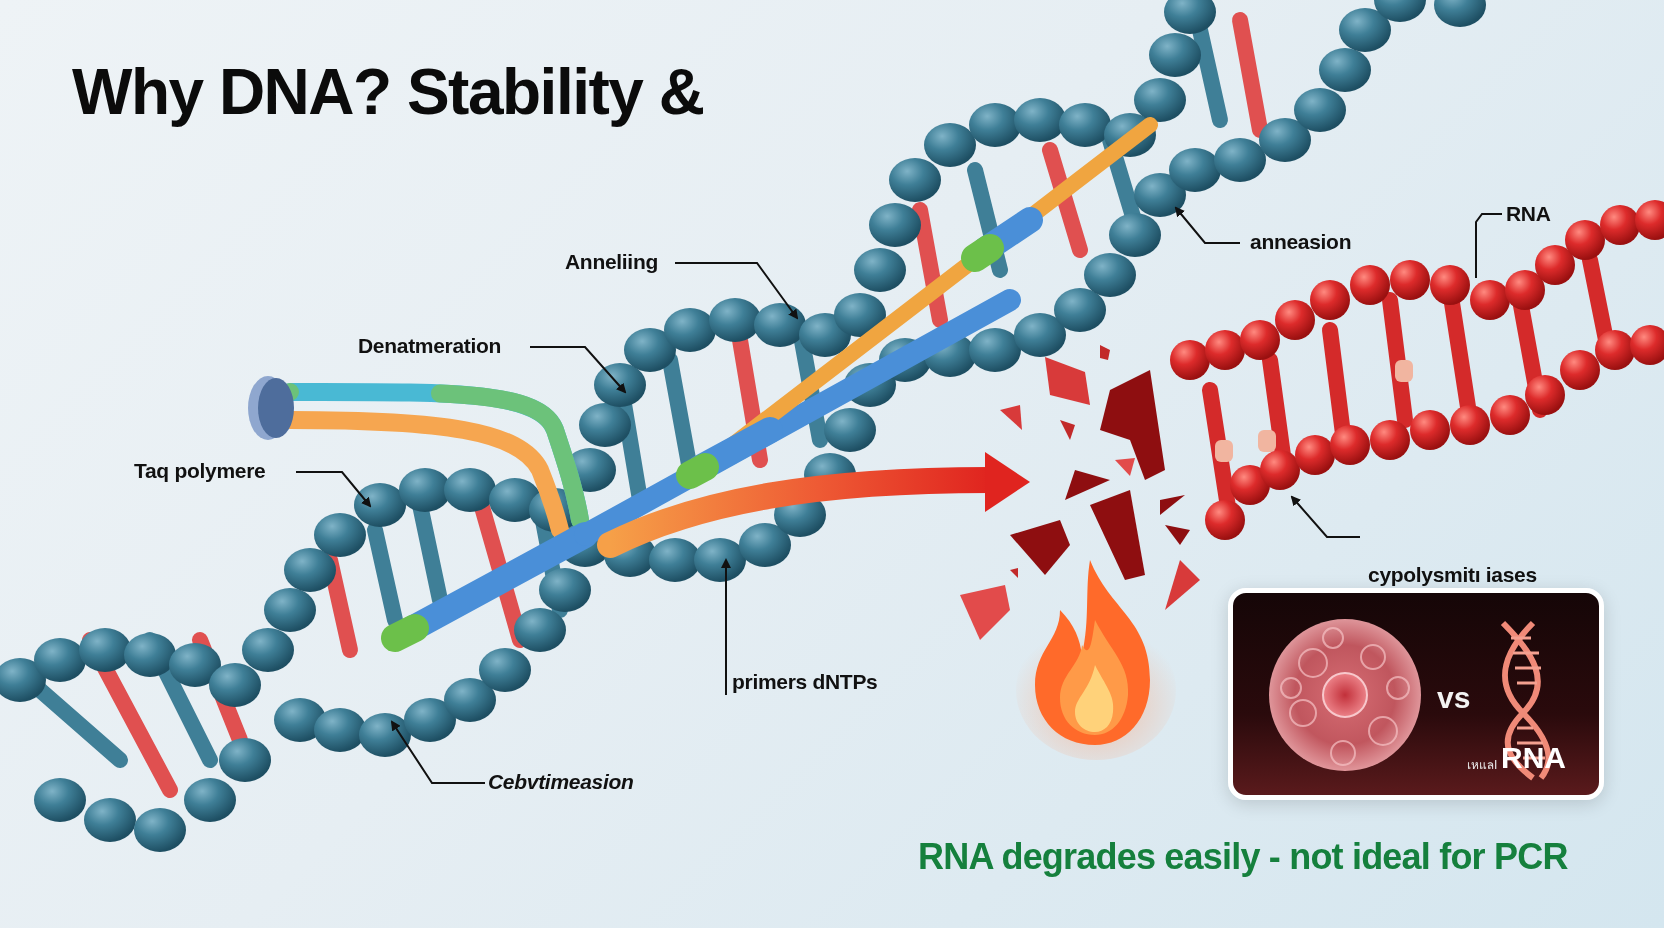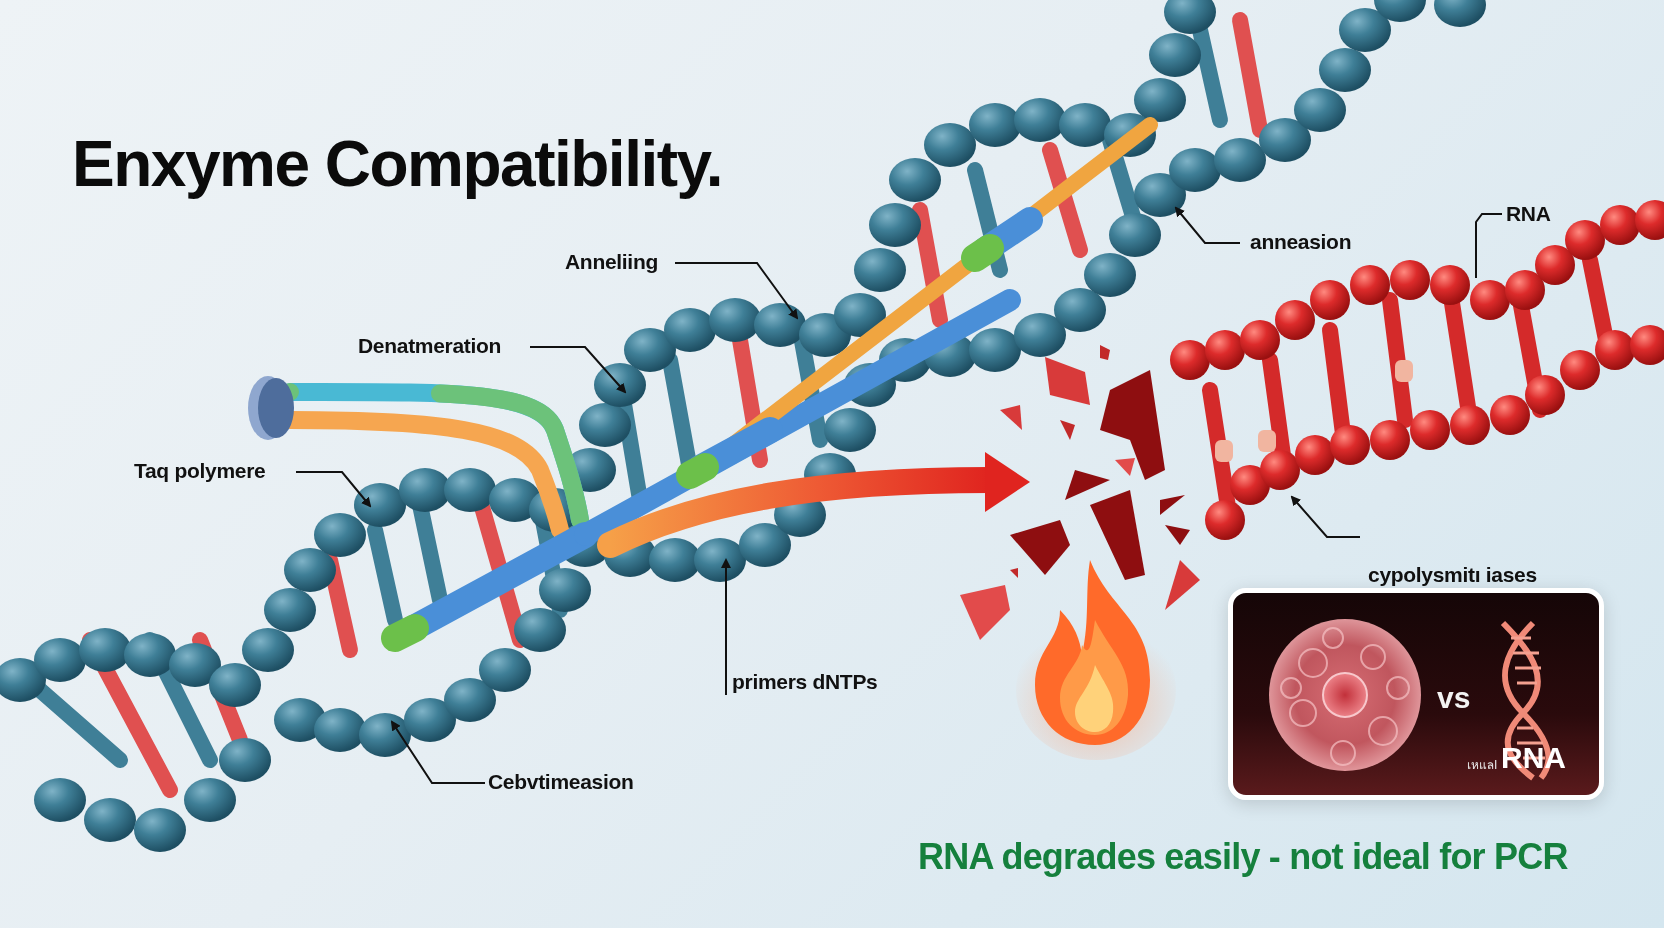--- a/index.html
+++ b/index.html
@@ -277,28 +277,27 @@
     <path d="M296,472 L342,472 L370,506" marker-end="url(#arrowHead)"></path>
     <path d="M485,783 L432,783 L392,722" marker-end="url(#arrowHead)"></path>
     <path d="M726,695 L726,560" marker-end="url(#arrowHead)"></path>
     <path d="M1240,243 L1205,243 L1176,208" marker-end="url(#arrowHead)"></path>
     <path d="M1502,214 L1482,214 L1476,222 L1476,278"></path>
     <path d="M1360,537 L1327,537 L1292,497" marker-end="url(#arrowHead)"></path>
   </g>
 </svg>
 
 <h1 id="title" class="abs">
-  <br>
-  <span>Enxyme Compatibility.</span>
+  <span>Why DNA? Stability &amp;</span><br>
 </h1>
 
 <div class="label" style="left:565px; top:250px;">Anneliing</div>
 <div class="label" style="left:358px; top:334px;">Denatmeration</div>
 <div class="label" style="left:134px; top:459px;text-align:center;">Taq polymere</div>
-<div class="label" style="left:488px; top:770px;">Cebvtimeasion</div>
+<div class="label" style="left:488px; top:770px;font-style:italic;">Cebvtimeasion</div>
 <div class="label" style="left:724px; top:670px;margin-left:8px;">primers dNTPs</div>
 <div class="label" style="left:1250px; top:230px;">anneasion</div>
 <div class="label" style="left:1506px; top:202px;">RNA</div>
 <div class="label" style="left:1368px; top:524px;margin-top:39px;">cypolysmitı iases</div>
 
 <div id="inset">
   <svg width="366" height="202" style="position:absolute;left:0;top:0;">
     <defs>
       <radialGradient id="cellGrad" cx="50%" cy="50%" r="55%">
         <stop offset="0%" stop-color="#e0737a"></stop>

